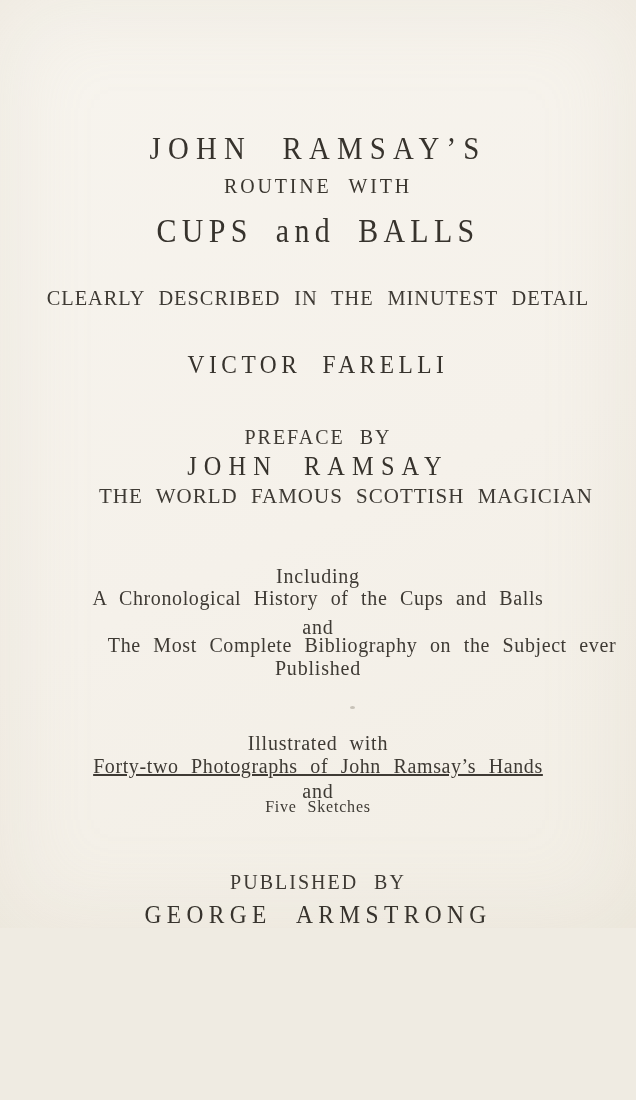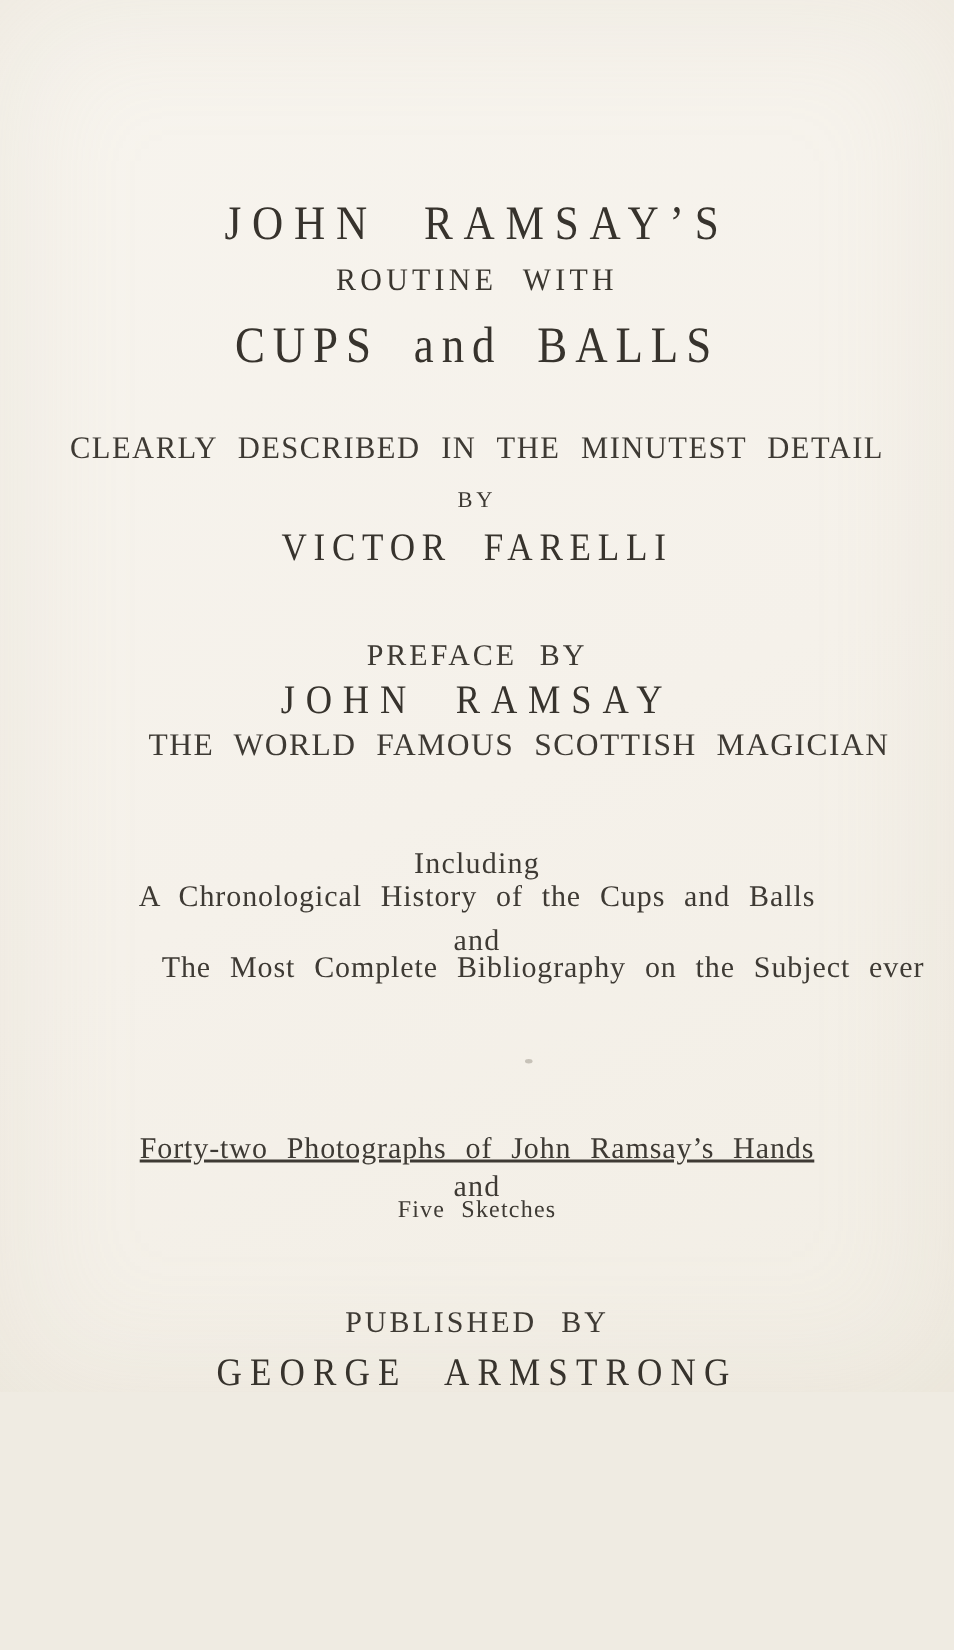--- a/index.html
+++ b/index.html
@@ -69,34 +69,35 @@
 <body>
 
 <div class="page">
 
   <div class="line t1">JOHN RAMSAY’S</div>
   <div class="line t2">ROUTINE WITH</div>
   <div class="line t3">CUPS and BALLS</div>
 
   <div class="line sub">CLEARLY DESCRIBED IN THE MINUTEST DETAIL</div>
 
-  <div class="line by">BY</div>
   <div class="line author">VICTOR FARELLI</div>
 
   <div class="line pref-label">PREFACE BY</div>
   <div class="line pref-name">JOHN RAMSAY</div>
   <div class="line pref-desc">THE WORLD FAMOUS SCOTTISH MAGICIAN</div>
 
   <div class="line inc-h">Including</div>
   <div class="line inc-1">A Chronological History of the Cups and Balls</div>
   <div class="line inc-c">and</div>
   <div class="line inc-2">The Most Complete Bibliography on the Subject ever</div>
+  <div class="line inc-3">Published</div>
 
   <div class="speck"></div>
 
+  <div class="line ill-h">Illustrated with</div>
   <div class="line ill-1">Forty-two Photographs of John Ramsay’s Hands</div>
   <div class="line ill-c">and</div>
   <div class="line ill-2">Five Sketches</div>
 
   <div class="line imp-1">PUBLISHED BY</div>
   <div class="line imp-2">GEORGE ARMSTRONG</div>
   <div class="line imp-3">LONDON</div>
   <div class="line imp-4">1948</div>
 
 </div>

